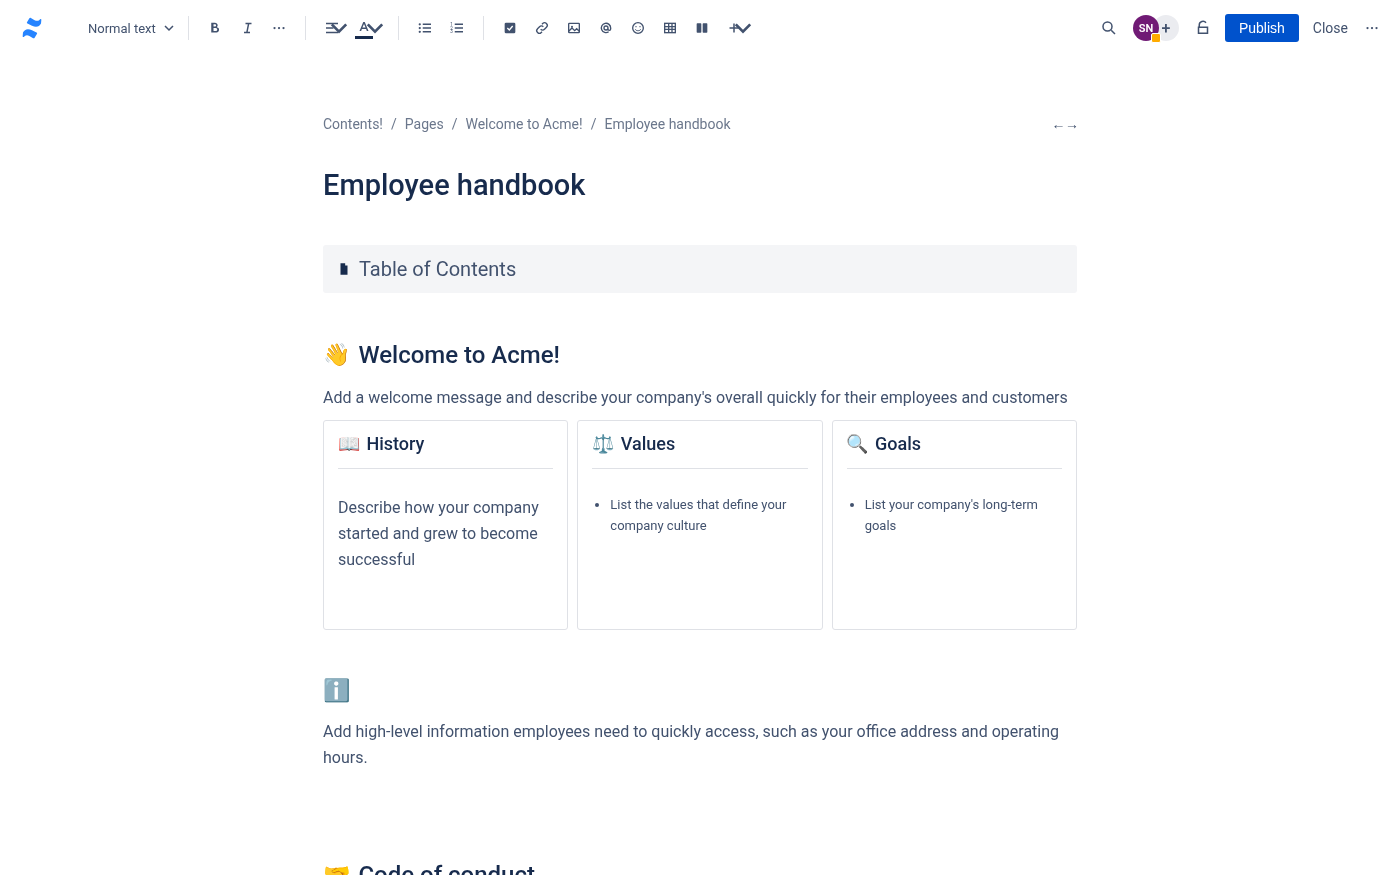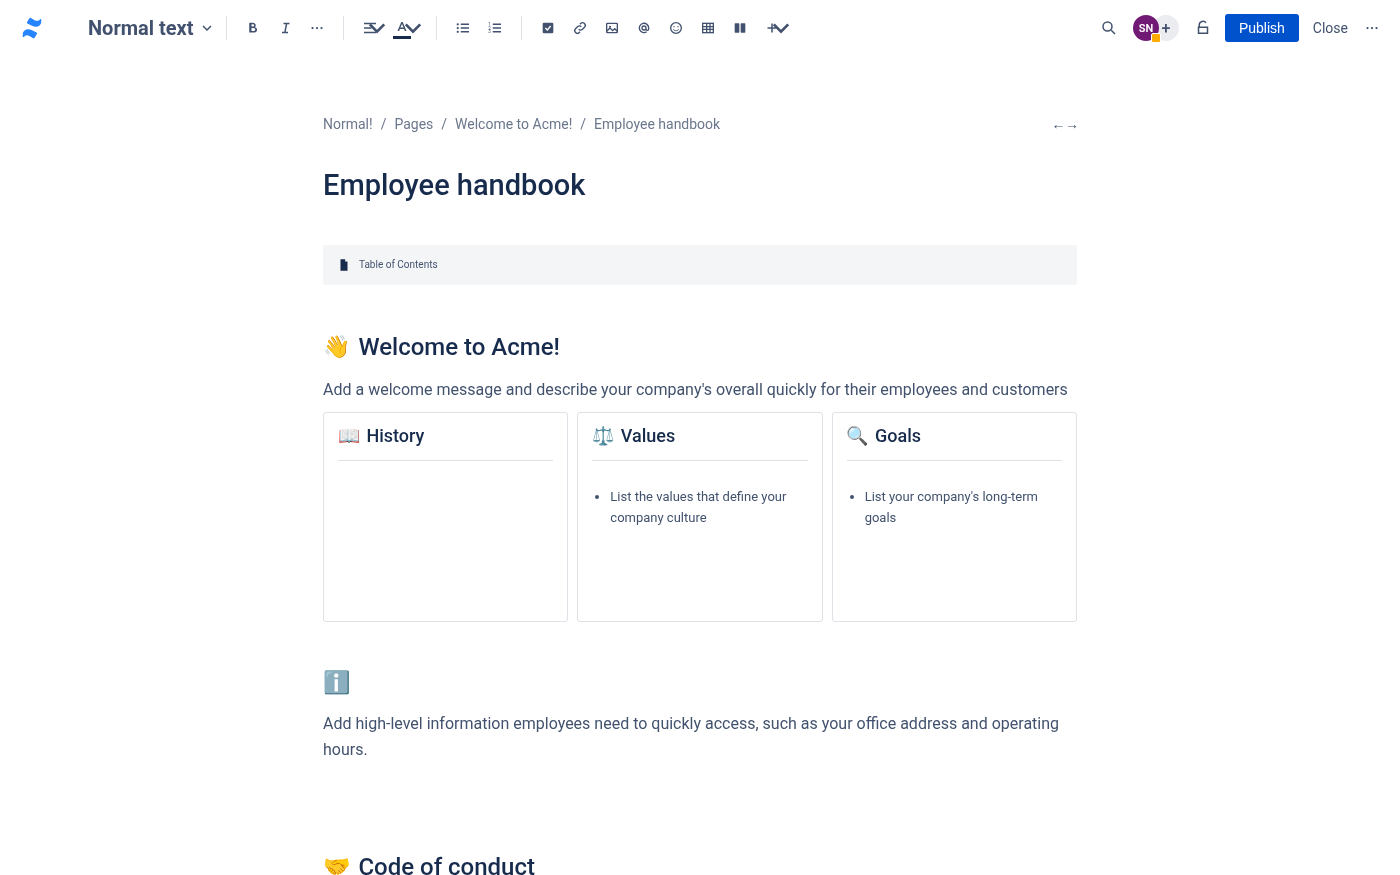--- a/index.html
+++ b/index.html
@@ -3,21 +3,21 @@
 <meta charset="utf-8">
 <style>
   * { box-sizing: border-box; margin: 0; padding: 0; }
   html, body { width: 1400px; height: 875px; font-family: -apple-system, BlinkMacSystemFont, 'Segoe UI', Roboto, sans-serif; background: #fff; color: #172B4D; overflow: hidden; }
   body { overflow-y: auto; }
 
   
   .toolbar { height: 56px; display: flex; align-items: center; padding: 0 12px; border-bottom: none; }
   .logo { width: 24px; height: 24px; margin-right: 40px; margin-left: 8px; display:flex; align-items:center; justify-content:center; }
   .logo svg { width: 24px; height: 24px; }
-  .txt-style { display:flex; align-items:center; font-size:20px; color:#42526E; cursor:pointer; padding:6px 4px; border-radius:3px;font-weight:bold; }
+  .txt-style { display:flex; align-items:center; font-size:13px; color:#42526E; cursor:pointer; padding:6px 4px; border-radius:3px; }
   .chev { margin-left:8px; }
   .sep { width:1px; height:24px; background:#DFE1E6; margin:0 10px; }
   .tbtn { width:32px; height:32px; display:flex; align-items:center; justify-content:center; color:#42526E; border-radius:3px; cursor:pointer; position:relative; }
   .tbtn svg { width:18px; height:18px; }
   .tbtn.small svg { width:16px; height:16px; }
   .spacer { flex:1; }
   .avatar { width:26px; height:26px; border-radius:50%; background:#701a75; color:#fff; font-size:11px; font-weight:600; display:flex; align-items:center; justify-content:center; position:relative; }
   .avatar-badge { position:absolute; right:-2px; bottom:-2px; width:10px; height:10px; background:#FFAB00; border-radius:2px; border:1px solid #fff; }
   .add-circle { width:26px; height:26px; border-radius:50%; background:#EBECF0; color:#42526E; display:flex; align-items:center; justify-content:center; margin-left:-6px; cursor:pointer; font-size:16px; font-weight:500; }
   .publish-btn { background:#0052CC; color:#fff; font-size:14px; font-weight:500; padding:6px 14px; border-radius:3px; border:none; cursor:pointer; margin:0 6px; }
@@ -26,21 +26,21 @@
   .color-underline { position:absolute; bottom:5px; left:7px; width:18px; height:3px; background:#172B4D; }
 
   
   .page { max-width: 770px; margin: 0 auto; padding: 60px 8px 80px; }
   .top-row { display:flex; align-items:center; justify-content:space-between; }
   .breadcrumb { font-size:14px; color:#6B778C; display:flex; align-items:center; gap:8px; flex-wrap:wrap; }
   .breadcrumb .crumb { color:#6B778C; cursor:pointer; }
   .breadcrumb .bsep { color:#6B778C; }
   .expand-icon { cursor:pointer; color:#42526E; font-size:14px; font-weight:700; letter-spacing:-2px; }
   .title { font-size:29px; font-weight:500; color:#172B4D; margin-top:36px; line-height:1.2; }
-  .toc-box { background:#F4F5F7; border-radius:3px; padding:12px 14px; margin-top:42px; display:flex; align-items:center; color:#42526E; font-size:10px; cursor:pointer; }
+  .toc-box { background:#F4F5F7; border-radius:3px; padding:12px 14px; margin-top:42px; display:flex; align-items:center; color:#42526E; font-size:20px; cursor:pointer; }
   .toc-box svg { width:14px; height:16px; margin-right:8px; fill:#172B4D; flex-shrink:0; }
   h2.sect { font-size:24px; font-weight:500; color:#172B4D; margin-top:48px; display:flex; align-items:center; }
   h2.sect .emoji { margin-right:8px; font-size:22px; }
   .intro { font-size:16px; color:#42526E; margin-top:16px; line-height:1.6; }
   .cards { display:flex; gap:9px; margin-top:10px; }
   .card { flex:1; border:1px solid #DFE1E6; border-radius:3px; padding:12px 14px 28px; min-height:210px; }
   .card h3 { font-size:18px; font-weight:500; margin-bottom:8px; display:flex; align-items:center; color:#172B4D; }
   .card h3 .emoji { margin-right:6px; font-size:18px; }
   .card hr { border:none; border-top:1px solid #DFE1E6; margin:14px 0 26px; }
   .card p { font-size:16px; color:#42526E; line-height:1.6; }
@@ -196,21 +196,21 @@
         <circle fill="currentColor" cx="6" cy="12" r="1.5"></circle>
         <circle fill="currentColor" cx="12" cy="12" r="1.5"></circle>
         <circle fill="currentColor" cx="18" cy="12" r="1.5"></circle>
       </svg>
     </div>
 </div>
 
 <div class="page">
   <div class="top-row">
     <div class="breadcrumb">
-      <span class="crumb">Normal!</span>
+      <span class="crumb">Contents!</span>
       <span class="bsep">/</span>
       <span class="crumb">Pages</span>
       <span class="bsep">/</span>
       <span class="crumb">Welcome to Acme!</span>
       <span class="bsep">/</span>
       <span class="crumb">Employee handbook</span>
     </div>
     <div class="expand-icon">← →</div>
   </div>
 
@@ -229,20 +229,21 @@
   </h2>
   <p class="intro">Add a welcome message and describe your company's overall quickly for their employees and customers</p>
 
   <div class="cards">
     <div class="card">
       <h3>
           <span class="emoji">📖</span>
           <span>History</span>
         </h3>
       <hr>
+      <p>Describe how your company started and grew to become successful</p>
     </div>
     <div class="card">
       <h3>
           <span class="emoji">⚖️</span>
           <span>Values</span>
         </h3>
       <hr>
       <ul>
           <li>List the values that define your company culture</li>
         </ul>

